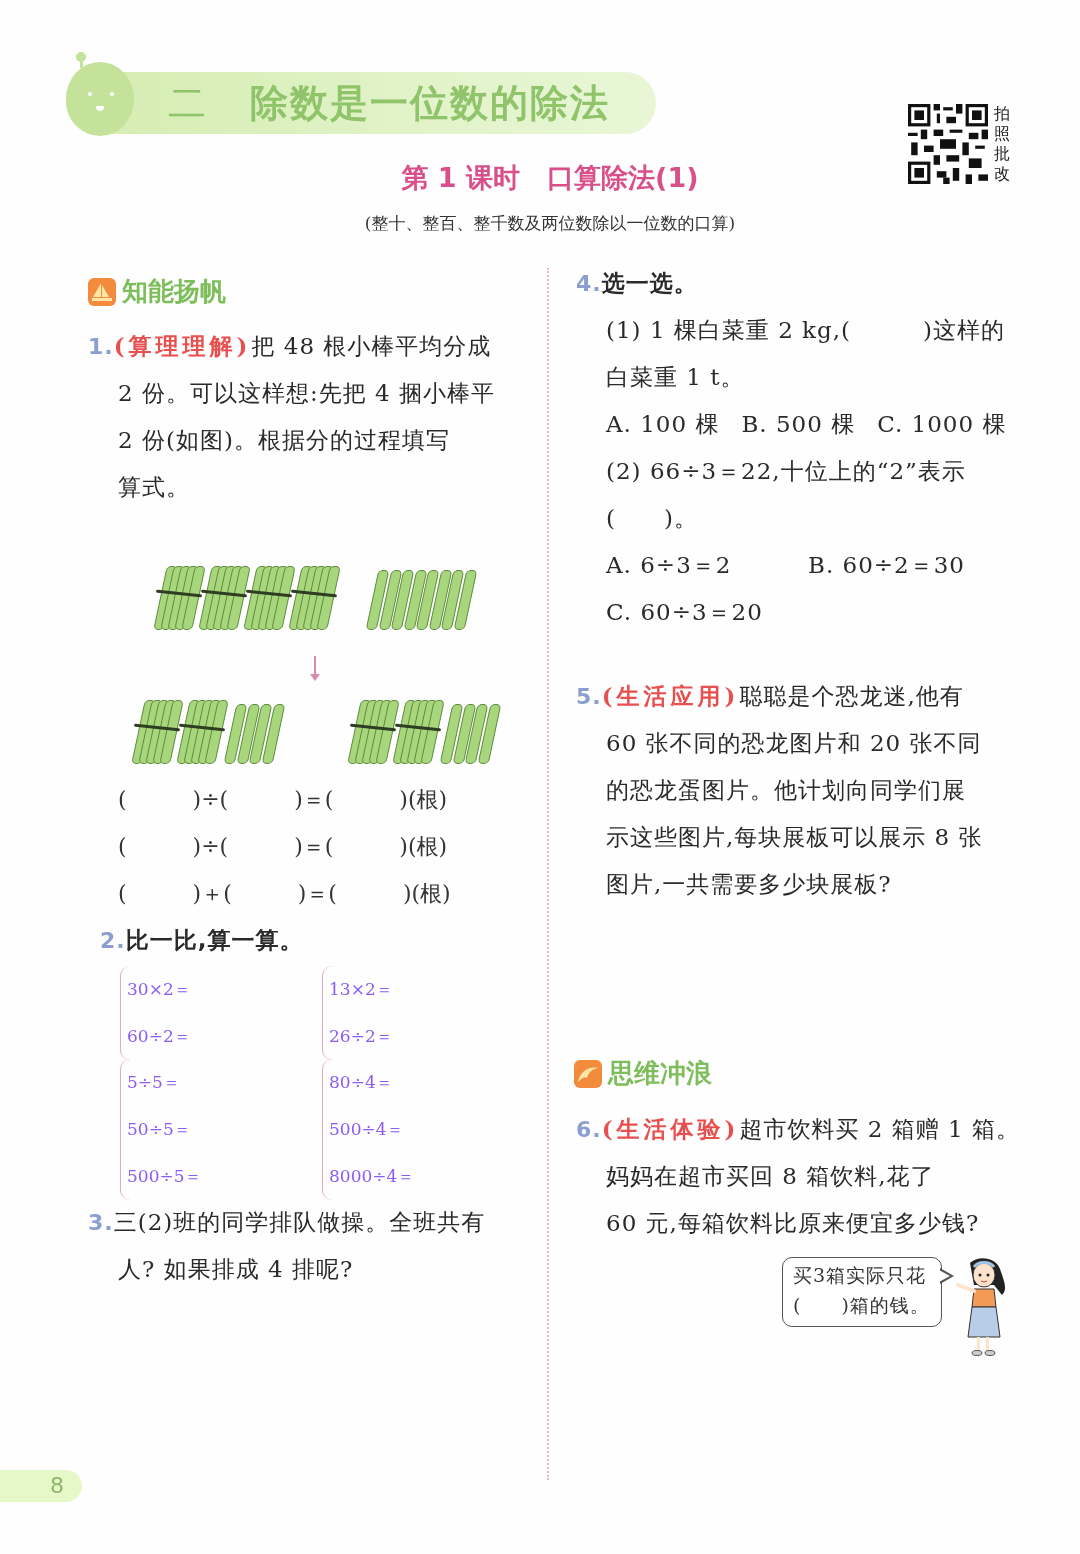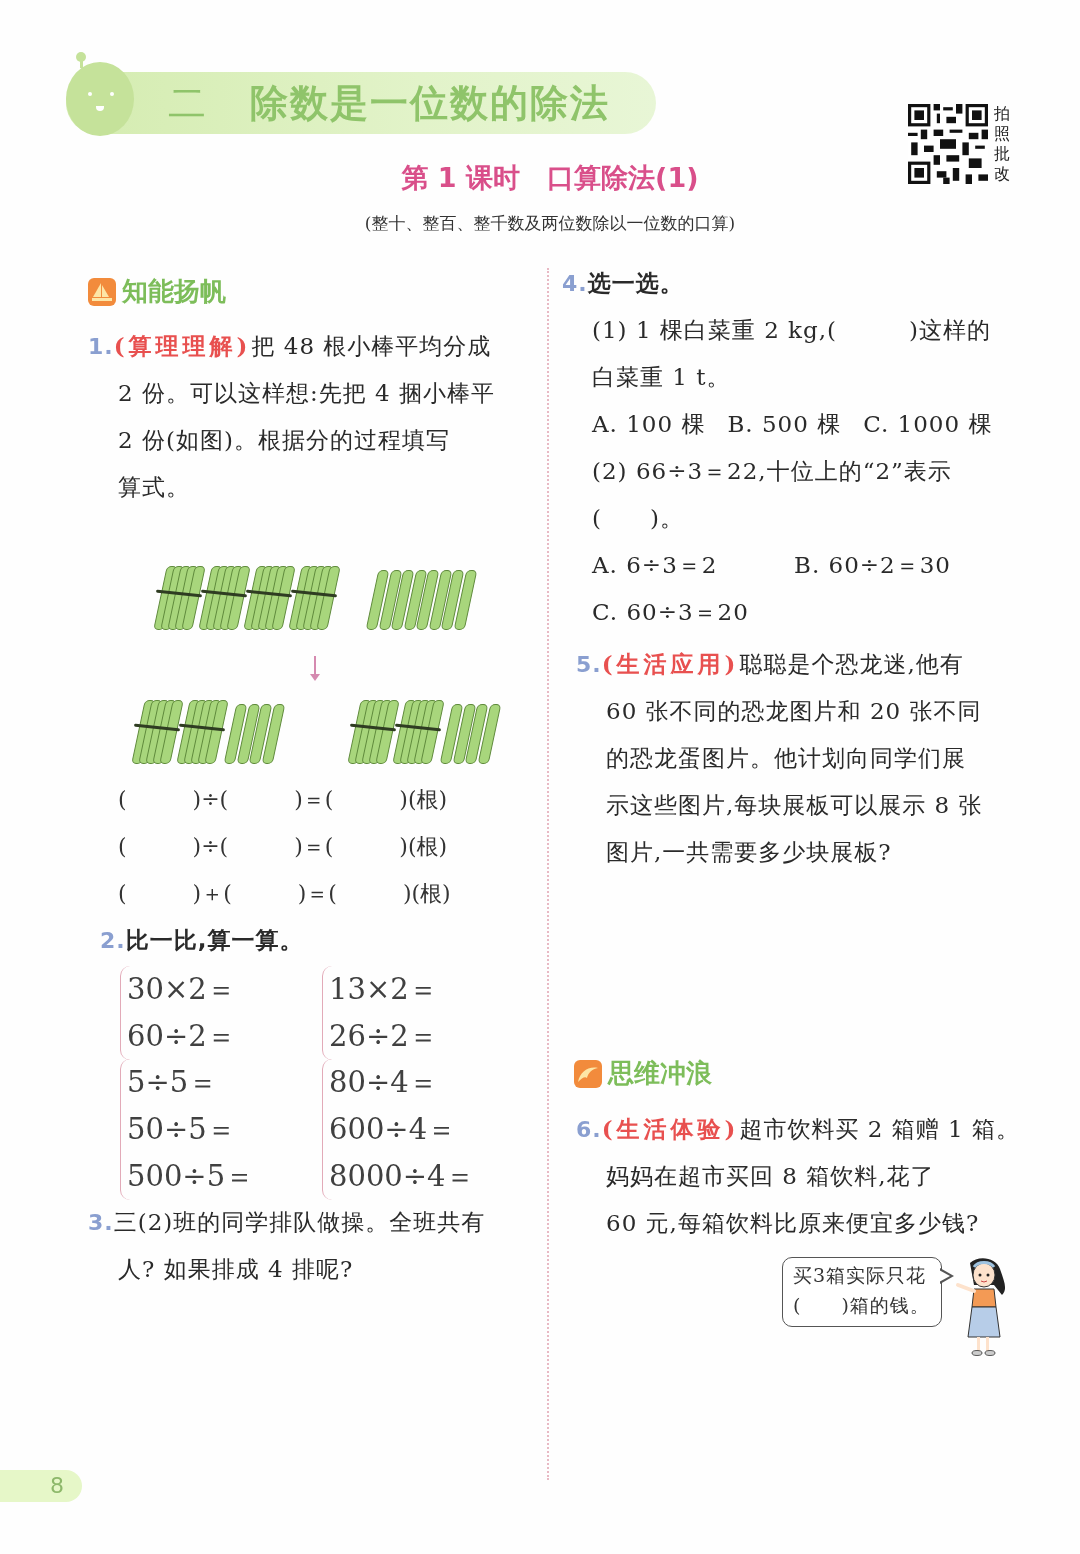--- a/index.html
+++ b/index.html
@@ -38,21 +38,21 @@
   .q { font-size:23px; line-height:47px; color:#2a2a2a; letter-spacing:1px; }
   .qnum { font-family:"DejaVu Sans",sans-serif; font-weight:bold; color:#8a9fd0; font-size:22px; }
   .tag { color:#e8504f; font-weight:bold; letter-spacing:4px; }
   .indent { padding-left:30px; }
   .bold-sans { font-family:"DejaVu Sans",sans-serif; font-weight:bold; }
 
   .fill-row { font-size:22px; color:#333; white-space:pre; line-height:47px; }
 
   
   .brace-group { position:absolute; border-left:1.5px solid #e2aab8; border-radius:10px 0 0 10px; padding-left:6px; }
-  .brace-group div { font-size:29px; line-height:47px; color:#404040; white-space:pre; }
+  .brace-group div { font-size:17px; line-height:47px; color:#8b5cf6; white-space:pre; }
 
   
   .bundle { position:absolute; width:42px; height:68px; }
   .stick { position:absolute; width:9px; height:62px; border:1.2px solid #5f8a3c; border-radius:5px; background:#a8d67c; transform:skewX(-12deg); }
 
   
   .bubble { left:782px; top:1257px; width:160px; height:70px; border:1.5px solid #555; border-radius:10px; background:#fff;
             font-size:19px; line-height:30px; padding:2px 10px; box-sizing:border-box; color:#333; letter-spacing:1px; }
   .bubble-tail { left:940px; top:1268px; width:0; height:0; border-top:8px solid transparent; border-bottom:8px solid transparent; border-left:14px solid #555; }
   .bubble-tail-in { left:939px; top:1270px; width:0; height:0; border-top:6px solid transparent; border-bottom:6px solid transparent; border-left:11px solid #fff; }
@@ -246,48 +246,48 @@
   <div>13×2＝</div>
   <div>26÷2＝</div>
 </div>
 <div class="brace-group" style="left:120px;top:1059px">
   <div>5÷5＝</div>
   <div>50÷5＝</div>
   <div>500÷5＝</div>
 </div>
 <div class="brace-group" style="left:322px;top:1059px">
   <div>80÷4＝</div>
-  <div>600÷4＝</div>
+  <div>500÷4＝</div>
   <div>8000÷4＝</div>
 </div>
 
 <div class="abs q" style="left:88px;top:1199px;width:440px">
   <div><span class="qnum">3.</span><span>三(2)班的同学排队做操。全班共有</span></div>
   <div class="indent">人? 如果排成 4 排呢?</div>
 </div>
 
-<div class="abs q" style="left:562px;top:260px;width:450px">
+<div class="abs q" style="left:576px;top:260px;width:450px">
   <div><span class="qnum">4.</span><span class="bold-sans">选一选。</span></div>
   <div class="indent">(1) 1 棵白菜重 2 kg,(　　　)这样的</div>
   <div class="indent">白菜重 1 t。</div>
   <div class="indent" style="display:flex;gap:22px">
     <span>A. 100 棵</span>
     <span>B. 500 棵</span>
     <span>C. 1000 棵</span>
   </div>
   <div class="indent">(2) 66÷3＝22,十位上的“2”表示</div>
   <div class="indent">(　　)。</div>
   <div class="indent" style="display:flex">
     <span style="width:202px">A. 6÷3＝2</span>
     <span>B. 60÷2＝30</span>
   </div>
   <div class="indent">C. 60÷3＝20</div>
 </div>
 
-<div class="abs q" style="left:576px;top:640px;width:450px">
+<div class="abs q" style="left:576px;top:672px;width:450px">
   <div><span class="qnum">5.</span><span class="tag">(生活应用)</span><span>聪聪是个恐龙迷,他有</span></div>
   <div class="indent">60 张不同的恐龙图片和 20 张不同</div>
   <div class="indent">的恐龙蛋图片。他计划向同学们展</div>
   <div class="indent">示这些图片,每块展板可以展示 8 张</div>
   <div class="indent">图片,一共需要多少块展板?</div>
 </div>
 <div class="abs" style="left:576px;top:880px;width:450px;height:160px"></div>
 
 <div class="abs section-head" style="left:574px;top:1056px">
   <span class="sec-icon">

